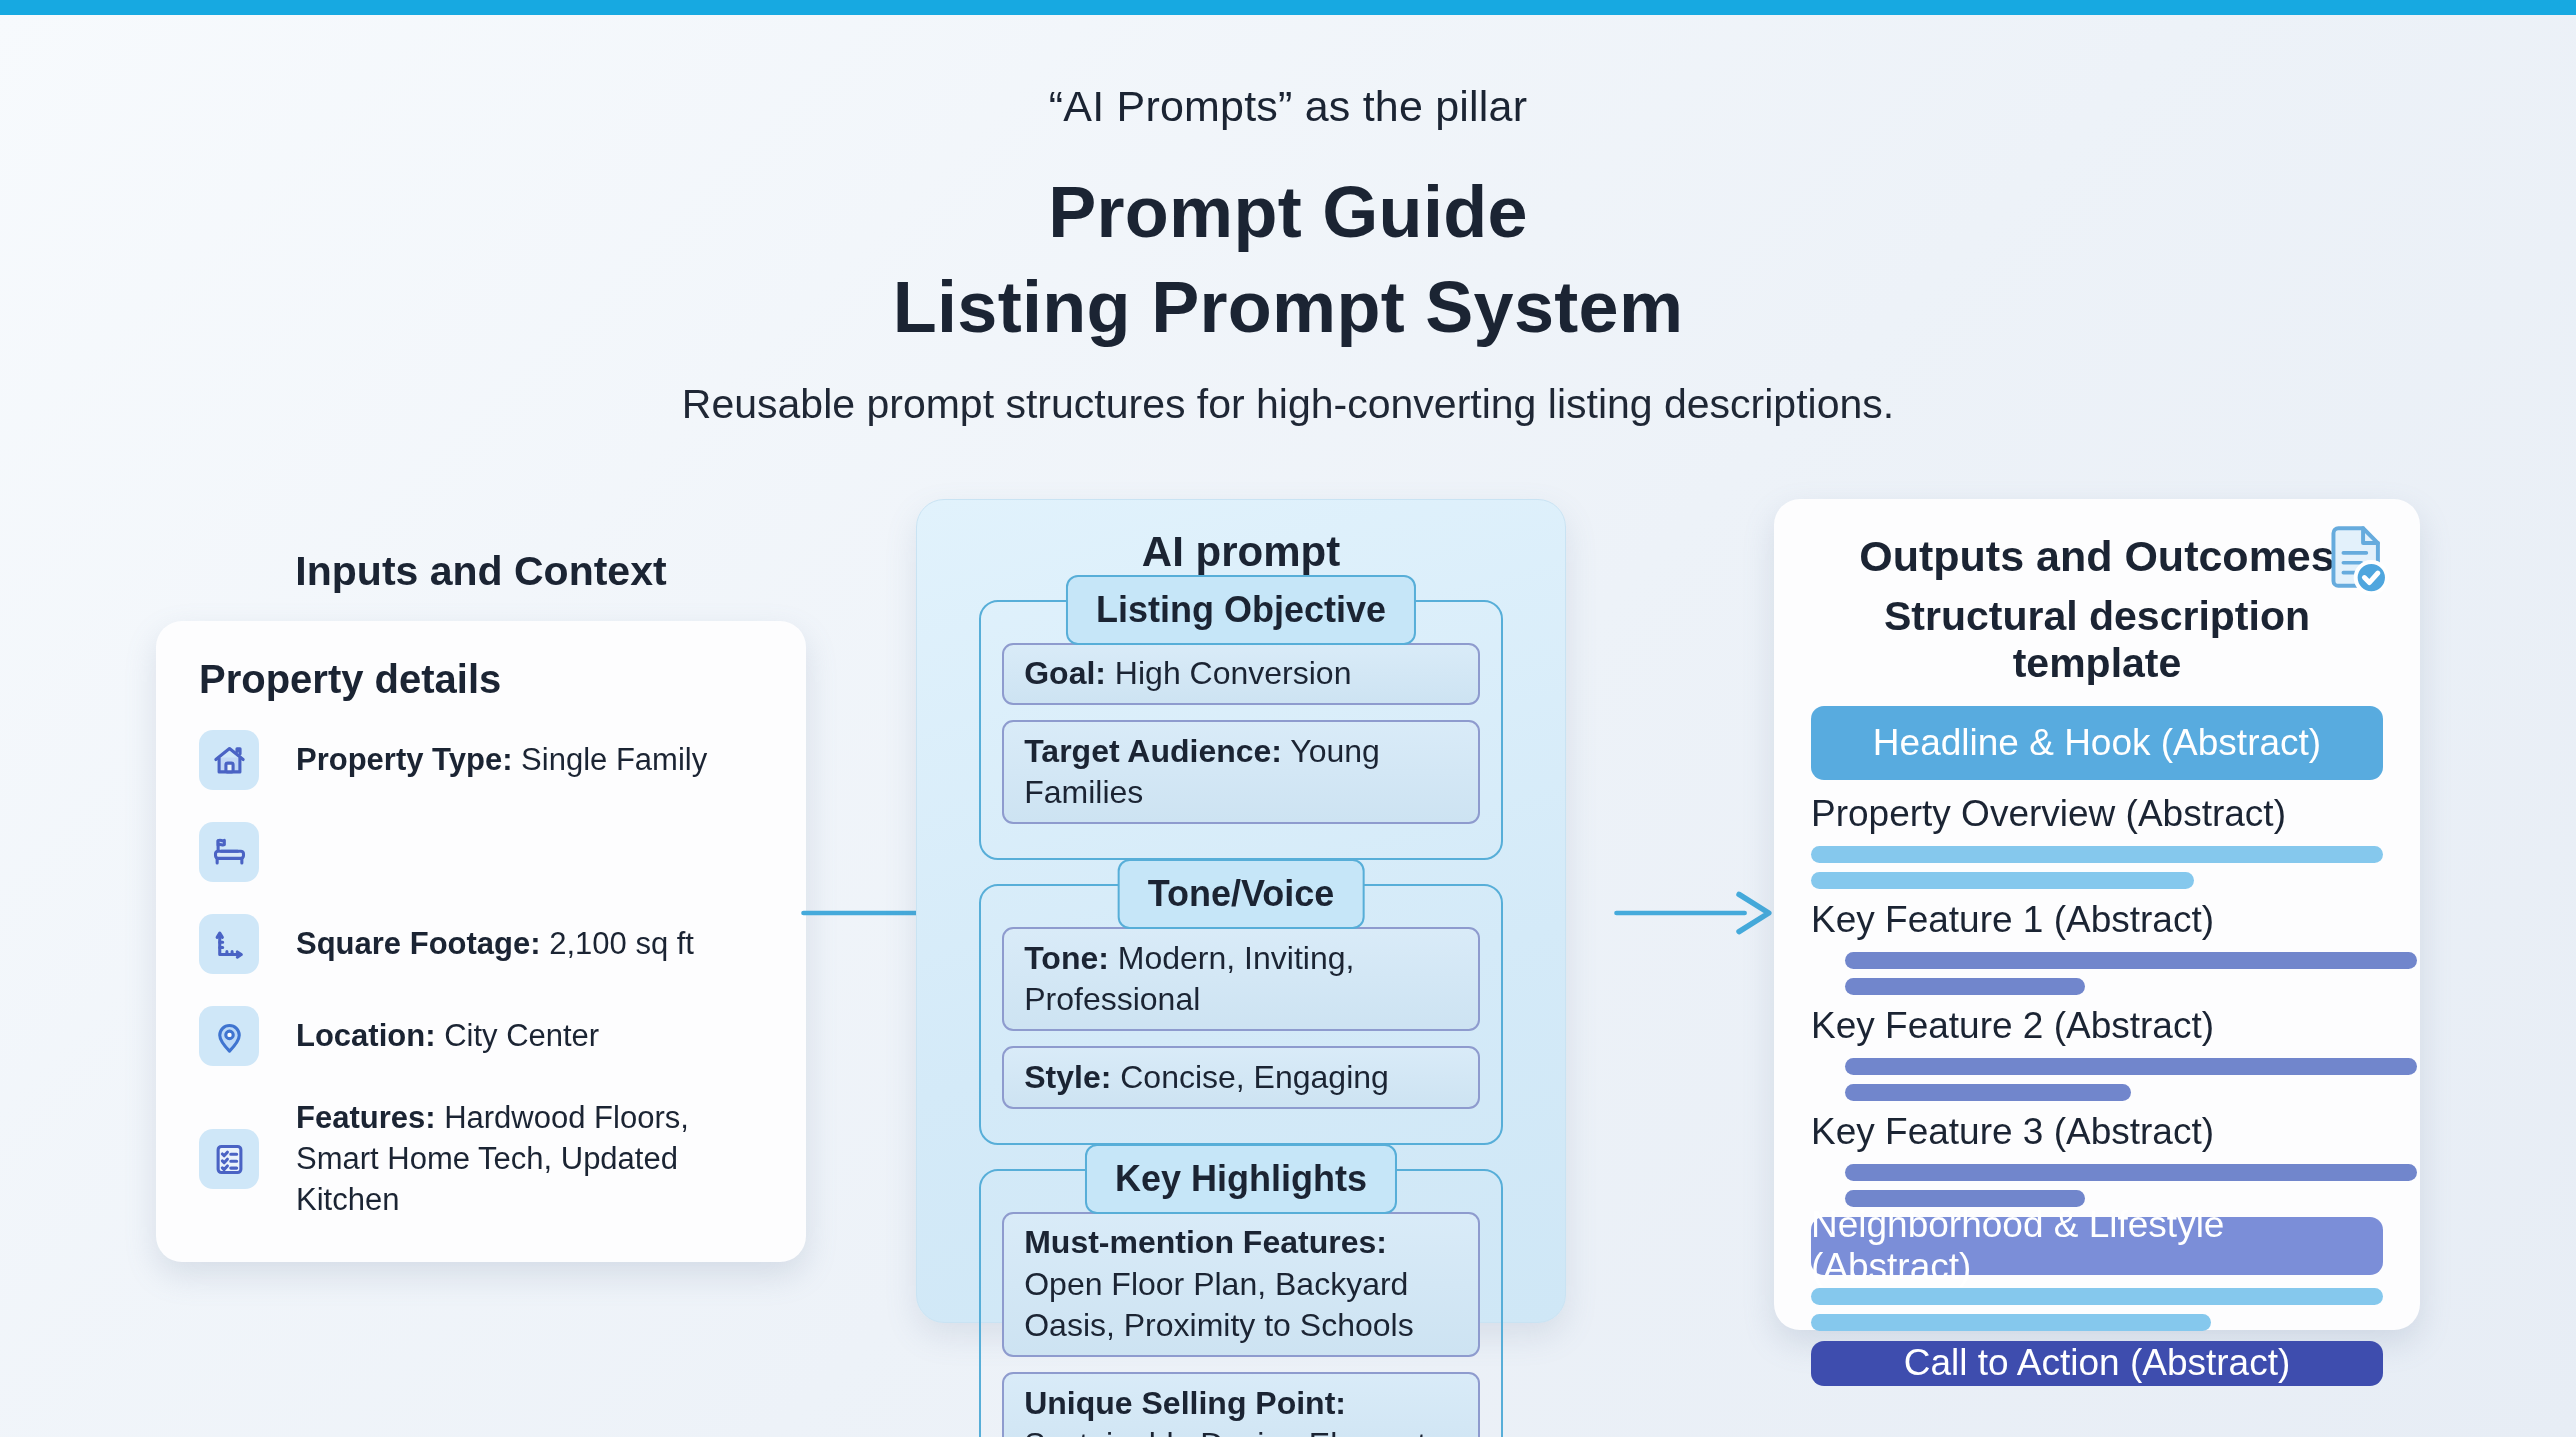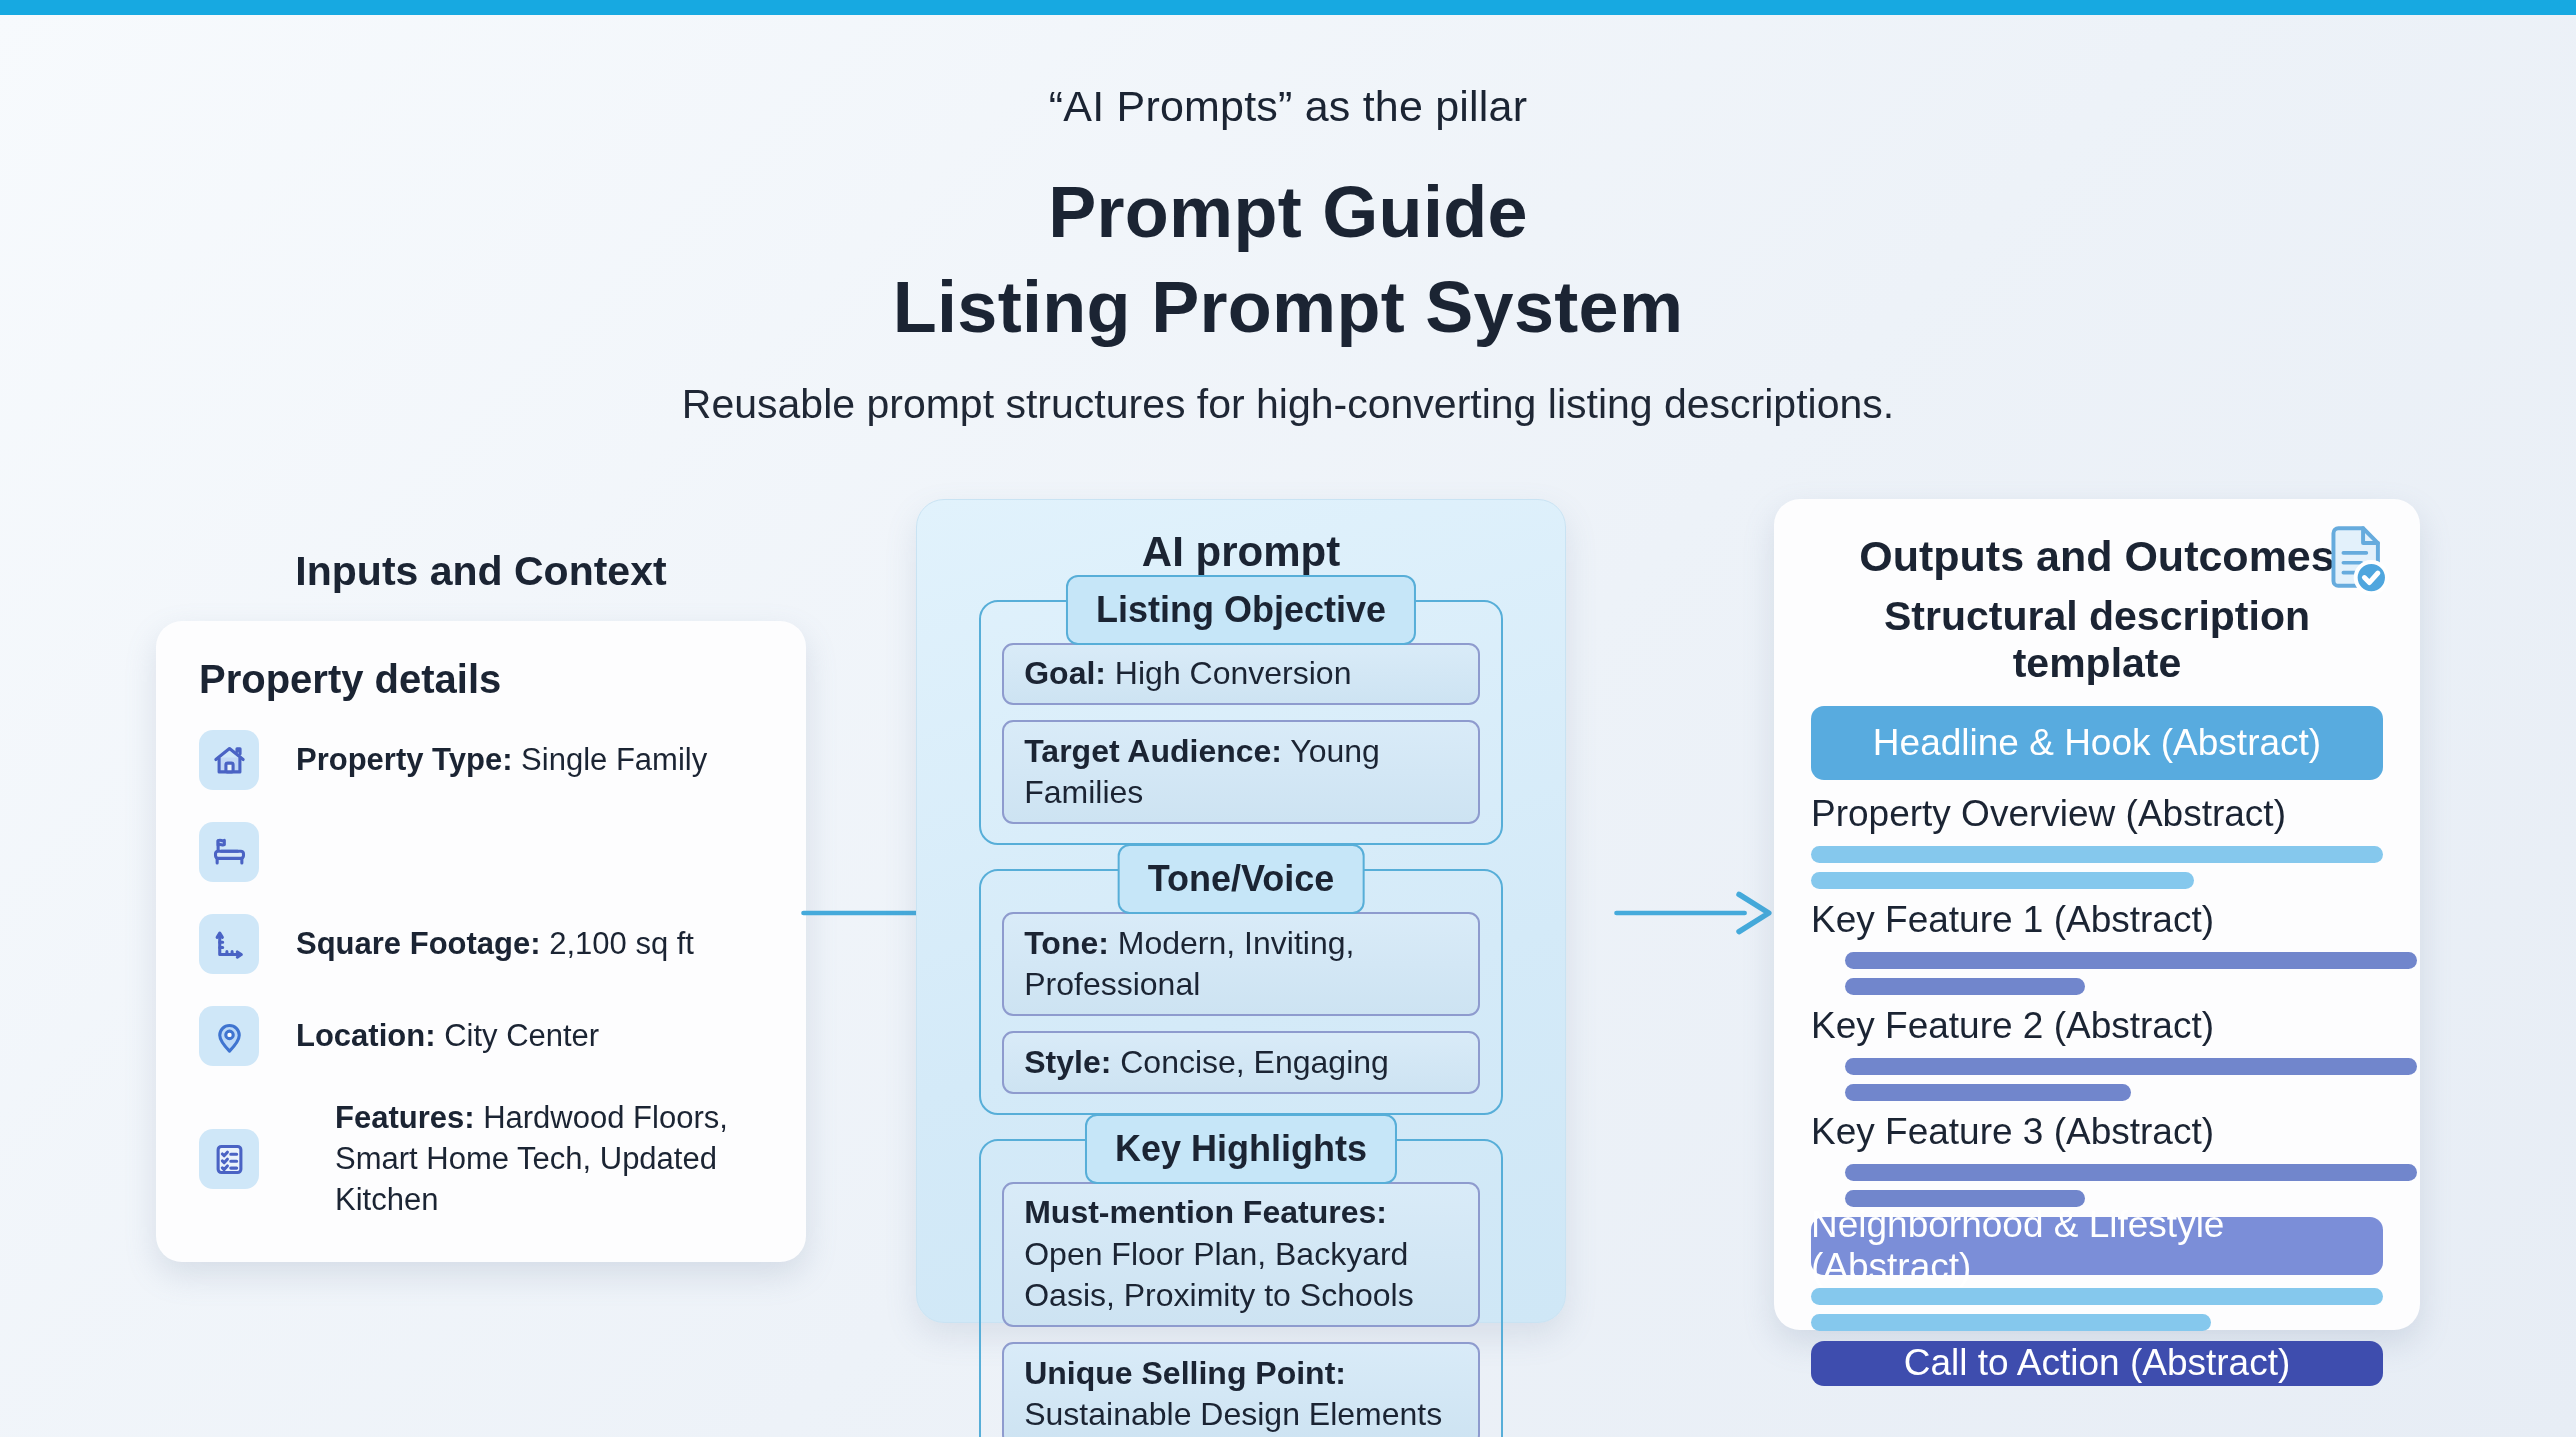--- a/index.html
+++ b/index.html
@@ -23,41 +23,41 @@
   .title:first-of-type{margin-top:34px;}
   .subtitle{font-size:41px;font-weight:400;margin-top:26px;color:#1f2735;}
 
   
   .col-left{position:absolute;left:156px;top:548px;width:650px;}
   .col-heading{font-size:41px;font-weight:700;text-align:center;margin-bottom:26px;}
   .card{background:#fdfdfe;border-radius:26px;padding:36px 43px 41px 43px;
         box-shadow:0 13px 32px rgba(110,130,160,.20);}
   .card h3{font-size:40px;font-weight:700;margin-bottom:28px;}
   .prow{display:flex;align-items:center;margin-bottom:32px;}
-  .prow:last-child{margin-bottom:0;gap:39px;}
+  .prow:last-child{margin-bottom:0;}
   .tile{flex:0 0 60px;height:60px;border-radius:14px;background:var(--tile-bg);
         display:flex;align-items:center;justify-content:center;margin-right:37px;}
   .tile svg{width:39px;height:39px;}
   .prow p{font-size:31px;line-height:1.32;}
   .prow b{font-weight:700;}
 
   
   .col-mid{position:absolute;left:916px;top:499px;width:650px;height:824px;
            background:linear-gradient(165deg,#e1f2fc 0%,#d4eaf8 60%,#cfe7f6 100%);
            border:1.9px solid #c9e3f3;border-radius:28px;padding:28px 28px 0 28px;
            box-shadow:0 13px 32px rgba(110,130,160,.16);}
   .mid-heading{font-size:42px;font-weight:700;text-align:center;margin-bottom:15px;}
   .group{position:relative;margin:24px 34px 22.5px 34px;}
   .pill{position:absolute;top:-25px;left:50%;transform:translateX(-50%);
         background:#c6e6f8;border:2.8px solid var(--outline-blue);border-radius:12px;
         font-size:36px;font-weight:700;padding:12px 28px;white-space:nowrap;z-index:2;}
   .gbox{border:2.8px solid var(--outline-blue);border-radius:19px;padding:41px 20.6px 19px 20.6px;}
   .grow{background:linear-gradient(180deg,#d9ebf8,#cde3f2);border:2.3px solid var(--row-border);
         border-radius:11.2px;padding:8.4px 20.6px;font-size:32px;line-height:1.3;margin-bottom:15px;}
-  .grow:last-child{margin-bottom:0;}
+  .grow:last-child{margin-bottom:15px;}
   .grow b{font-weight:700;}
 
   
   .col-right{position:absolute;left:1774px;top:499px;width:646px;height:831px;
              background:#fdfdfe;border-radius:26px;padding:28px 37px 26px 37px;
              box-shadow:0 13px 32px rgba(110,130,160,.20);}
   .r-title{font-size:43px;font-weight:700;text-align:center;line-height:1.1;margin-top:5.6px;}
   .r-sub{font-size:41px;font-weight:700;text-align:center;margin-top:13px;margin-bottom:19px;}
   .doc-badge{position:absolute;right:24px;top:20.6px;width:79px;height:79px;}
   .fill-bar{border-radius:13px;color:#fff;font-size:37px;font-weight:400;

